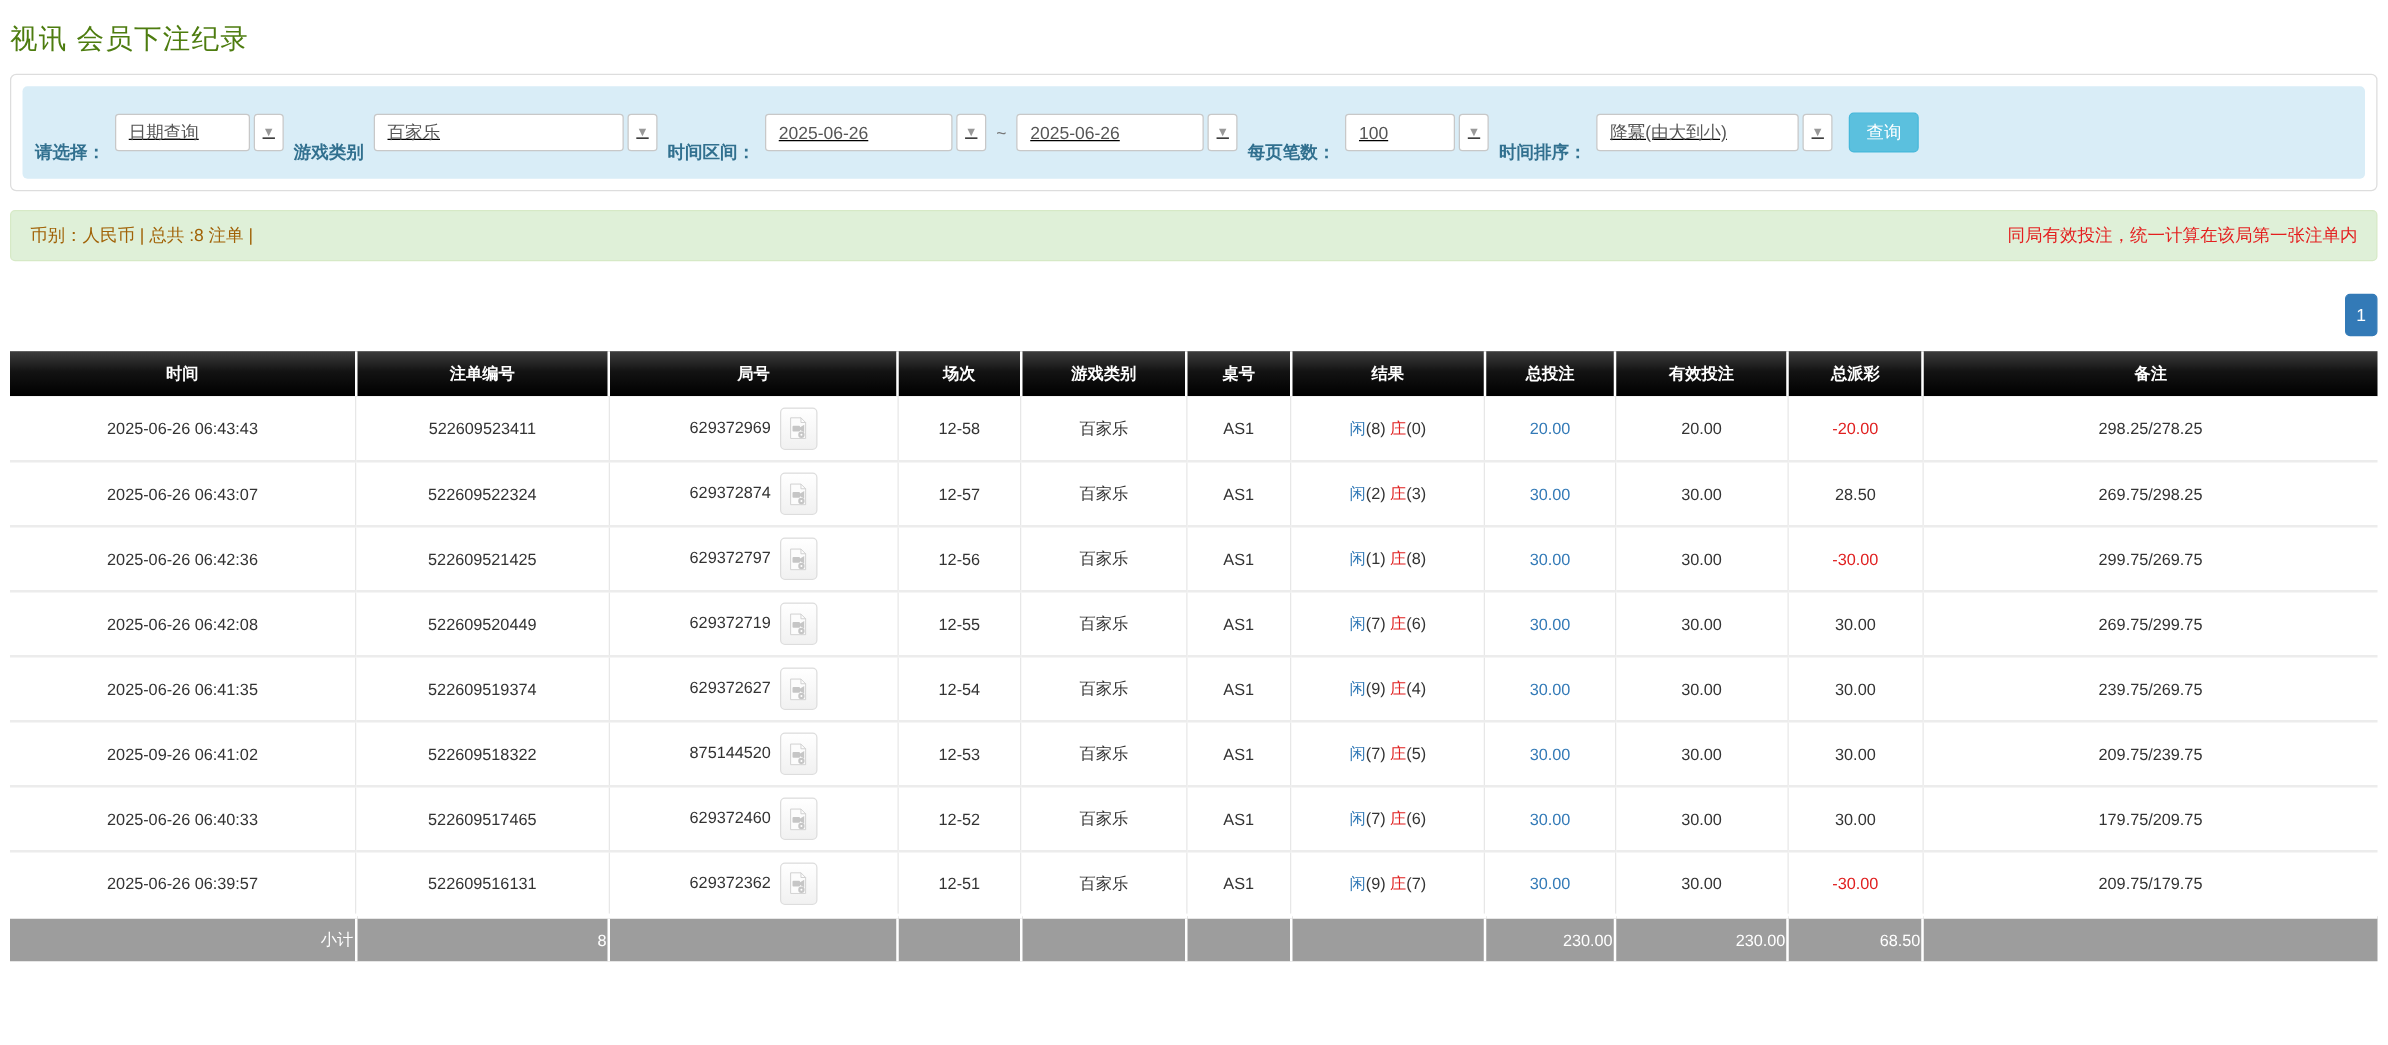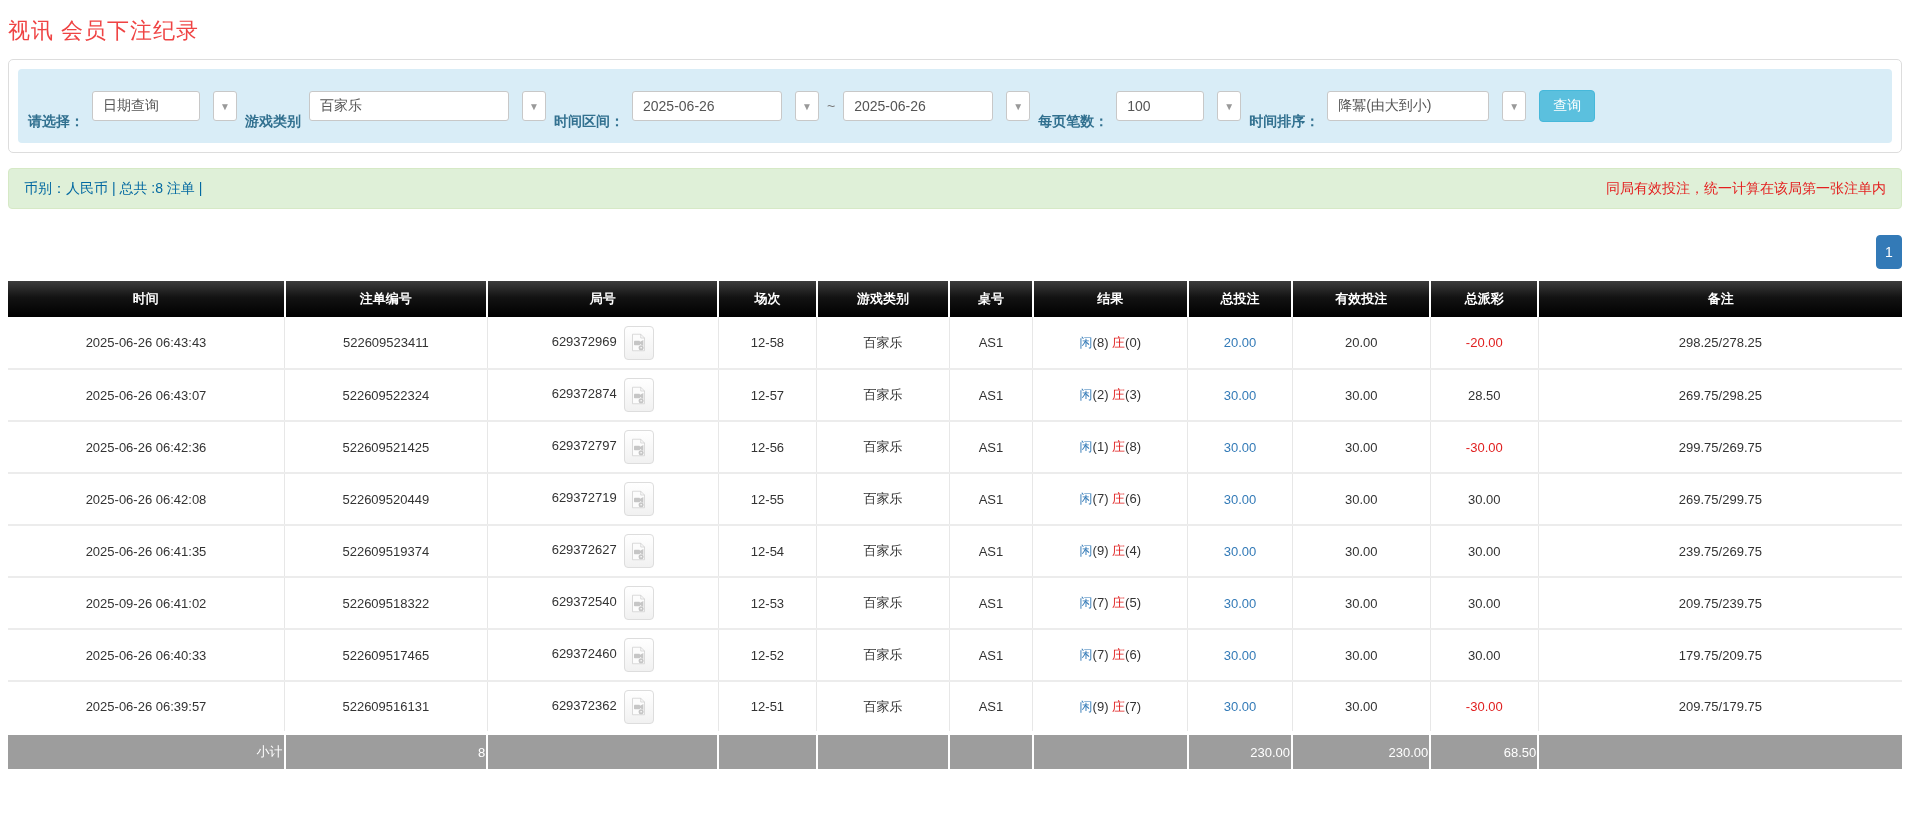--- a/index.html
+++ b/index.html
@@ -2,36 +2,36 @@
 <html><head>
 <meta charset="utf-8">
 <style>
   * { box-sizing: border-box; }
   html,body { margin:0; padding:0; }
   body {
     width:1910px; height:836px; position:relative; overflow:hidden;
     background:#fff; font-family:"Liberation Sans","DejaVu Sans",sans-serif;
     padding:0 8px;
   }
-  .page-title { font-size:22px; font-weight:400; color:#ef4444; margin:16px 0 0 0; letter-spacing:1px; }
+  .page-title { font-size:22px; font-weight:400; color:#4d7c0f; margin:16px 0 0 0; letter-spacing:1px; }
 
   
   .filter-panel { margin-top:13px; border:1px solid #ddd; border-radius:5px; padding:9px; background:#fff; }
   .filter-bar { background:#d9edf7; border-radius:4px; padding:12px 10px; display:flex; align-items:center; gap:8px; font-size:14px; }
   .flabel { color:#31708f; font-weight:bold; white-space:nowrap;margin-top:32px; }
-  .combo { display:flex; gap:13px; height:30px; }
+  .combo { display:flex; gap:3px; height:30px;text-decoration:underline; }
   .combo-text { background:#fff; border:1px solid #c8c8c8; border-radius:3px; display:flex; align-items:center; padding:0 10px; color:#555; }
   .combo-btn { width:24px; border:1px solid #c8c8c8; border-radius:3px; background:#fff; color:#999; display:flex; align-items:center; justify-content:center; font-size:10px; cursor:pointer; }
   .w-qtype { width:108px; } .w-game { width:200px; } .w-date { width:150px; } .w-size { width:88px; } .w-sort { width:162px; }
   .tilde { color:#777; }
   .search-btn { background:#5bc0de; color:#fff; border:1px solid #46b8da; border-radius:4px; height:32px; padding:0 13px; font-size:14px; margin-left:5px; cursor:pointer; }
 
   
   .summary-bar { margin-top:15px; background:#dff0d8; border:1px solid #d6e9c6; border-radius:4px; height:41px; display:flex; align-items:center; justify-content:space-between; padding:0 15px; font-size:14px; }
-  .summary-left { color:#0369a1; }
+  .summary-left { color:#a16207; }
   .summary-right { color:#e41f1f; }
 
   
   .pager { display:flex; justify-content:flex-end; margin:26px 0 12px 0; }
   .page-btn { min-width:26px; height:34px; background:#337ab7; border:1px solid #337ab7; border-radius:4px; color:#fff; display:flex; align-items:center; justify-content:center; font-size:14px; cursor:pointer; }
 
   
   table { width:100%; border-collapse:collapse; table-layout:fixed; font-size:13px; color:#333; }
   thead th { background:linear-gradient(180deg,#3d3d3d 0%,#131313 45%,#000 100%); color:#fff; font-weight:bold; height:36px; border-right:2px solid #fff; font-size:13px; }
   thead th:last-child { border-right:none; }
@@ -224,21 +224,21 @@
         <td>AS1</td>
         <td><span class="blue">闲</span>(9) <span class="red">庄</span>(4)</td>
         <td><span class="link">30.00</span></td>
         <td>30.00</td>
         <td><span>30.00</span></td>
         <td>239.75/269.75</td>
       </tr>
       <tr>
         <td>2025-09-26 06:41:02</td>
         <td>522609518322</td>
-        <td><span>629372540</span><span class="vbtn">
+        <td><span>875144520</span><span class="vbtn">
             <svg width="15" height="19" viewBox="0 0 20 25">
               <path d="M2 1.5 h11 l5 5 v17 h-16 z" fill="#fcfcfc" stroke="#cfcfcf"></path>
               <path d="M13 1.5 v5 h5" fill="none" stroke="#cfcfcf"></path>
               <rect x="4" y="10" width="8" height="6" rx="1" fill="#c6c6c6"></rect>
               <path d="M12 11.5 l4.5 -2.5 v8 l-4.5 -2.5 z" fill="#c6c6c6"></path>
               <circle cx="13.5" cy="19.5" r="3.4" fill="#c6c6c6"></circle>
               <circle cx="13.5" cy="19.5" r="1.1" fill="#fff"></circle>
             </svg>
           </span></td>
         <td>12-53</td>

